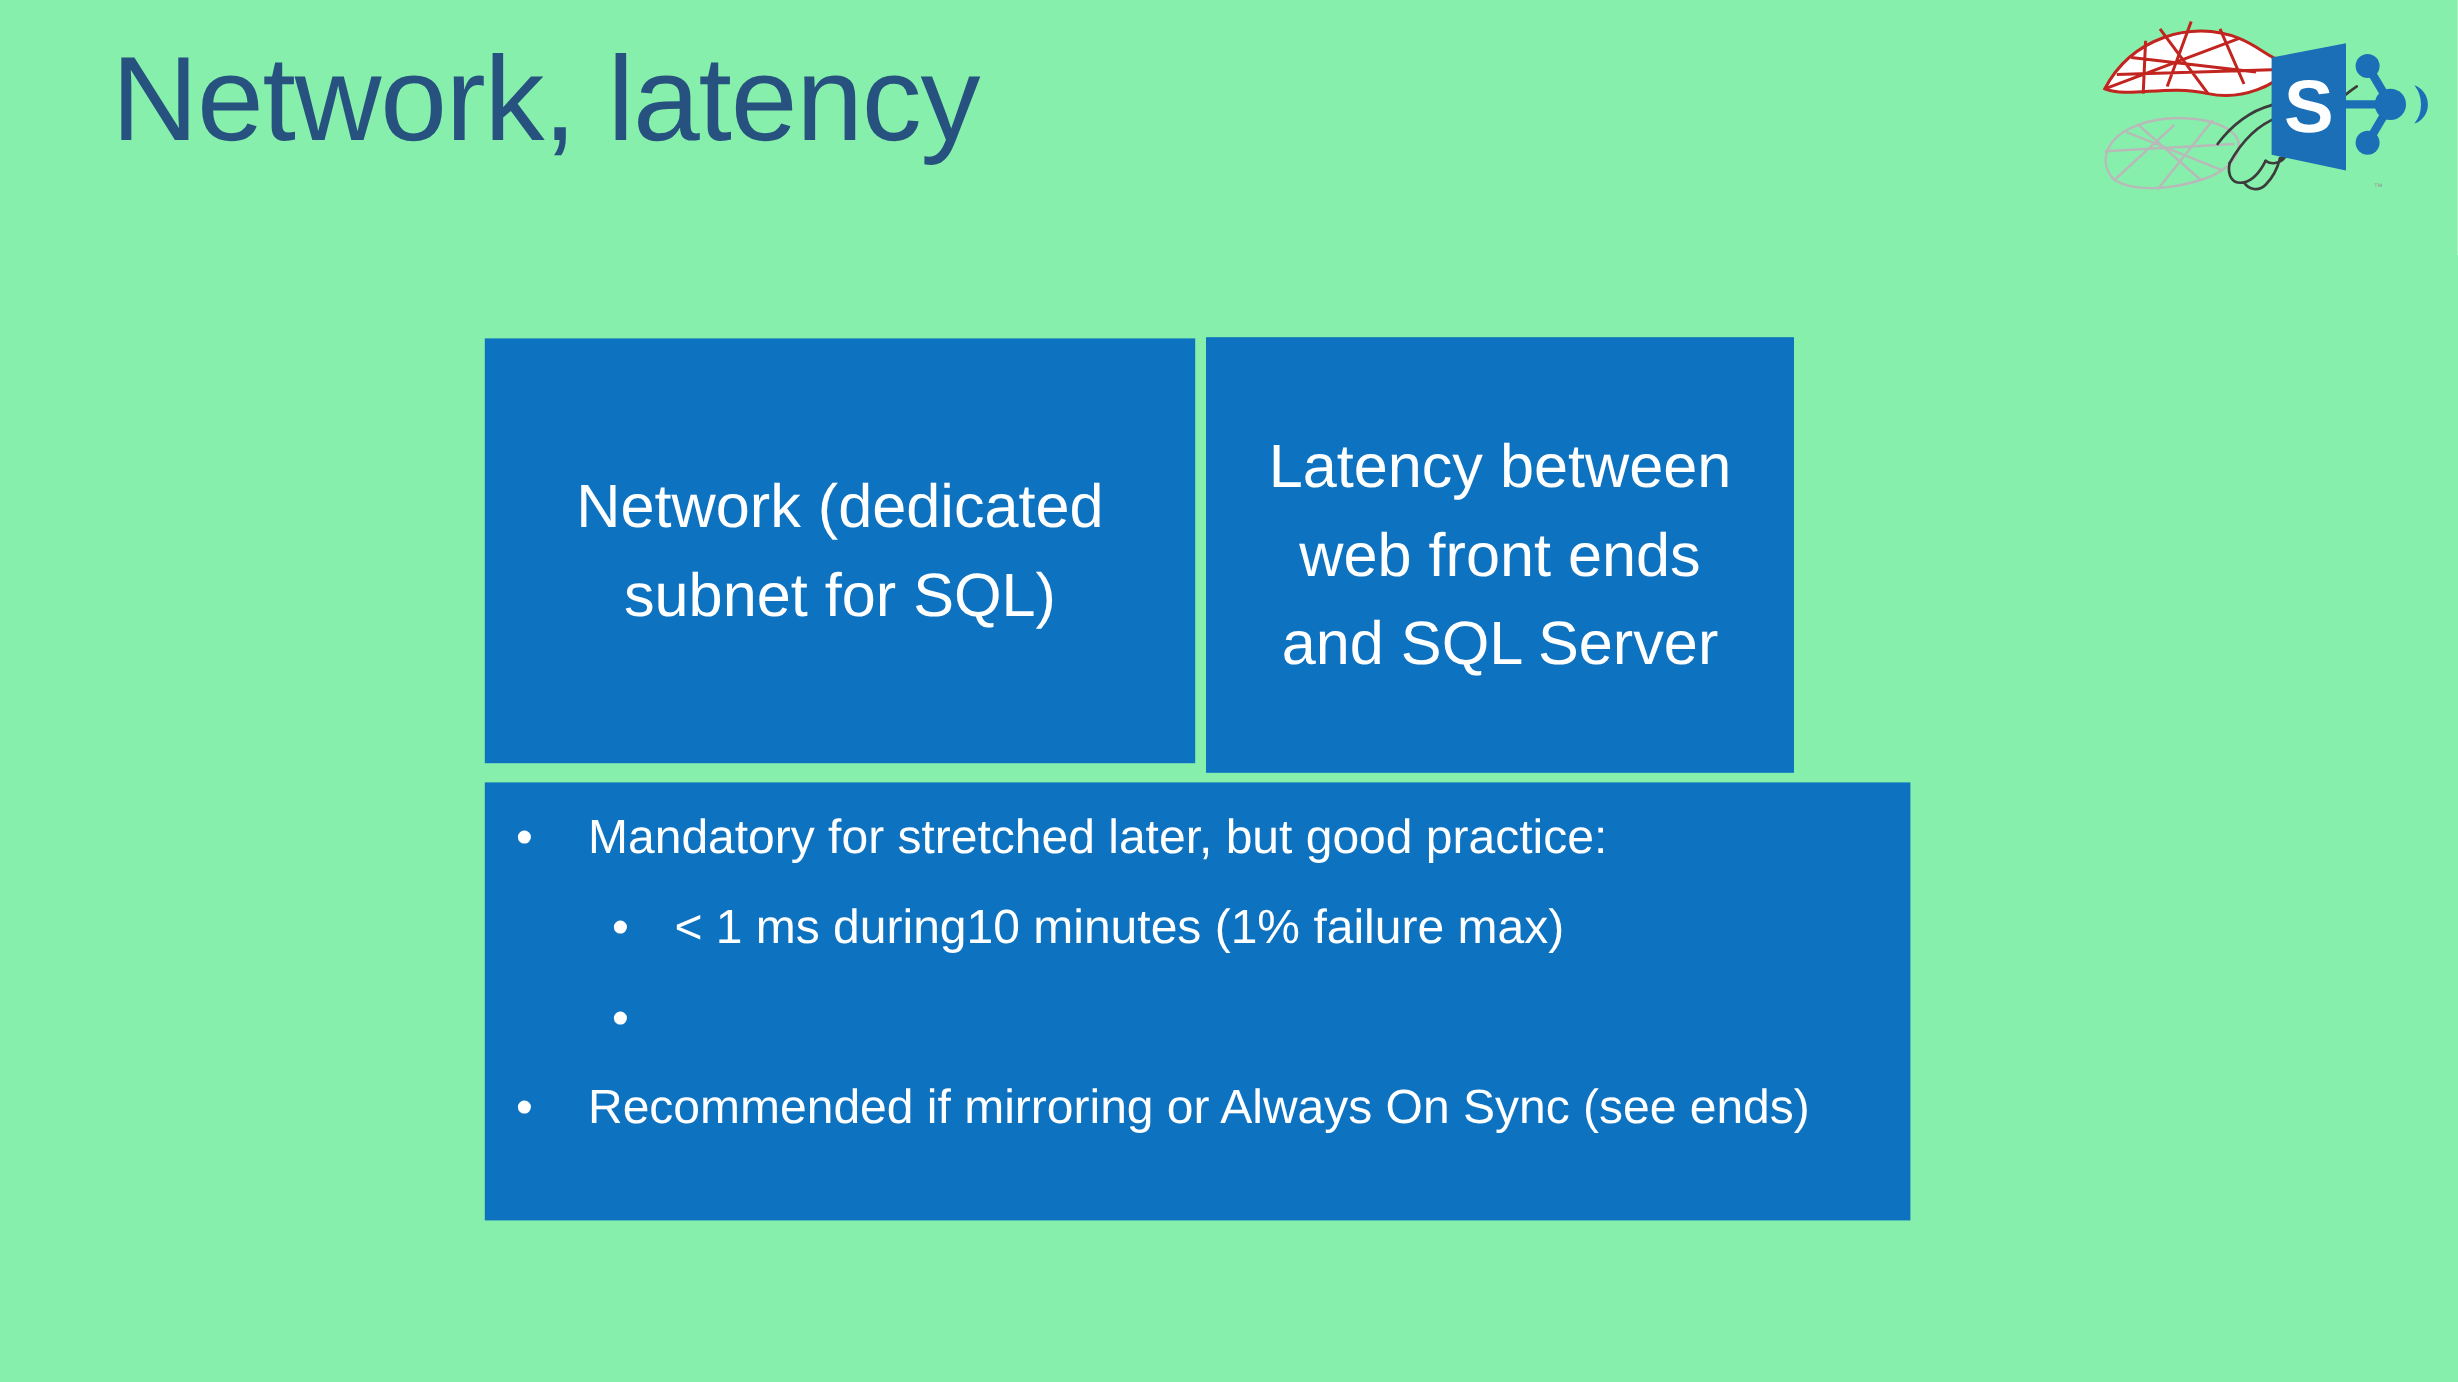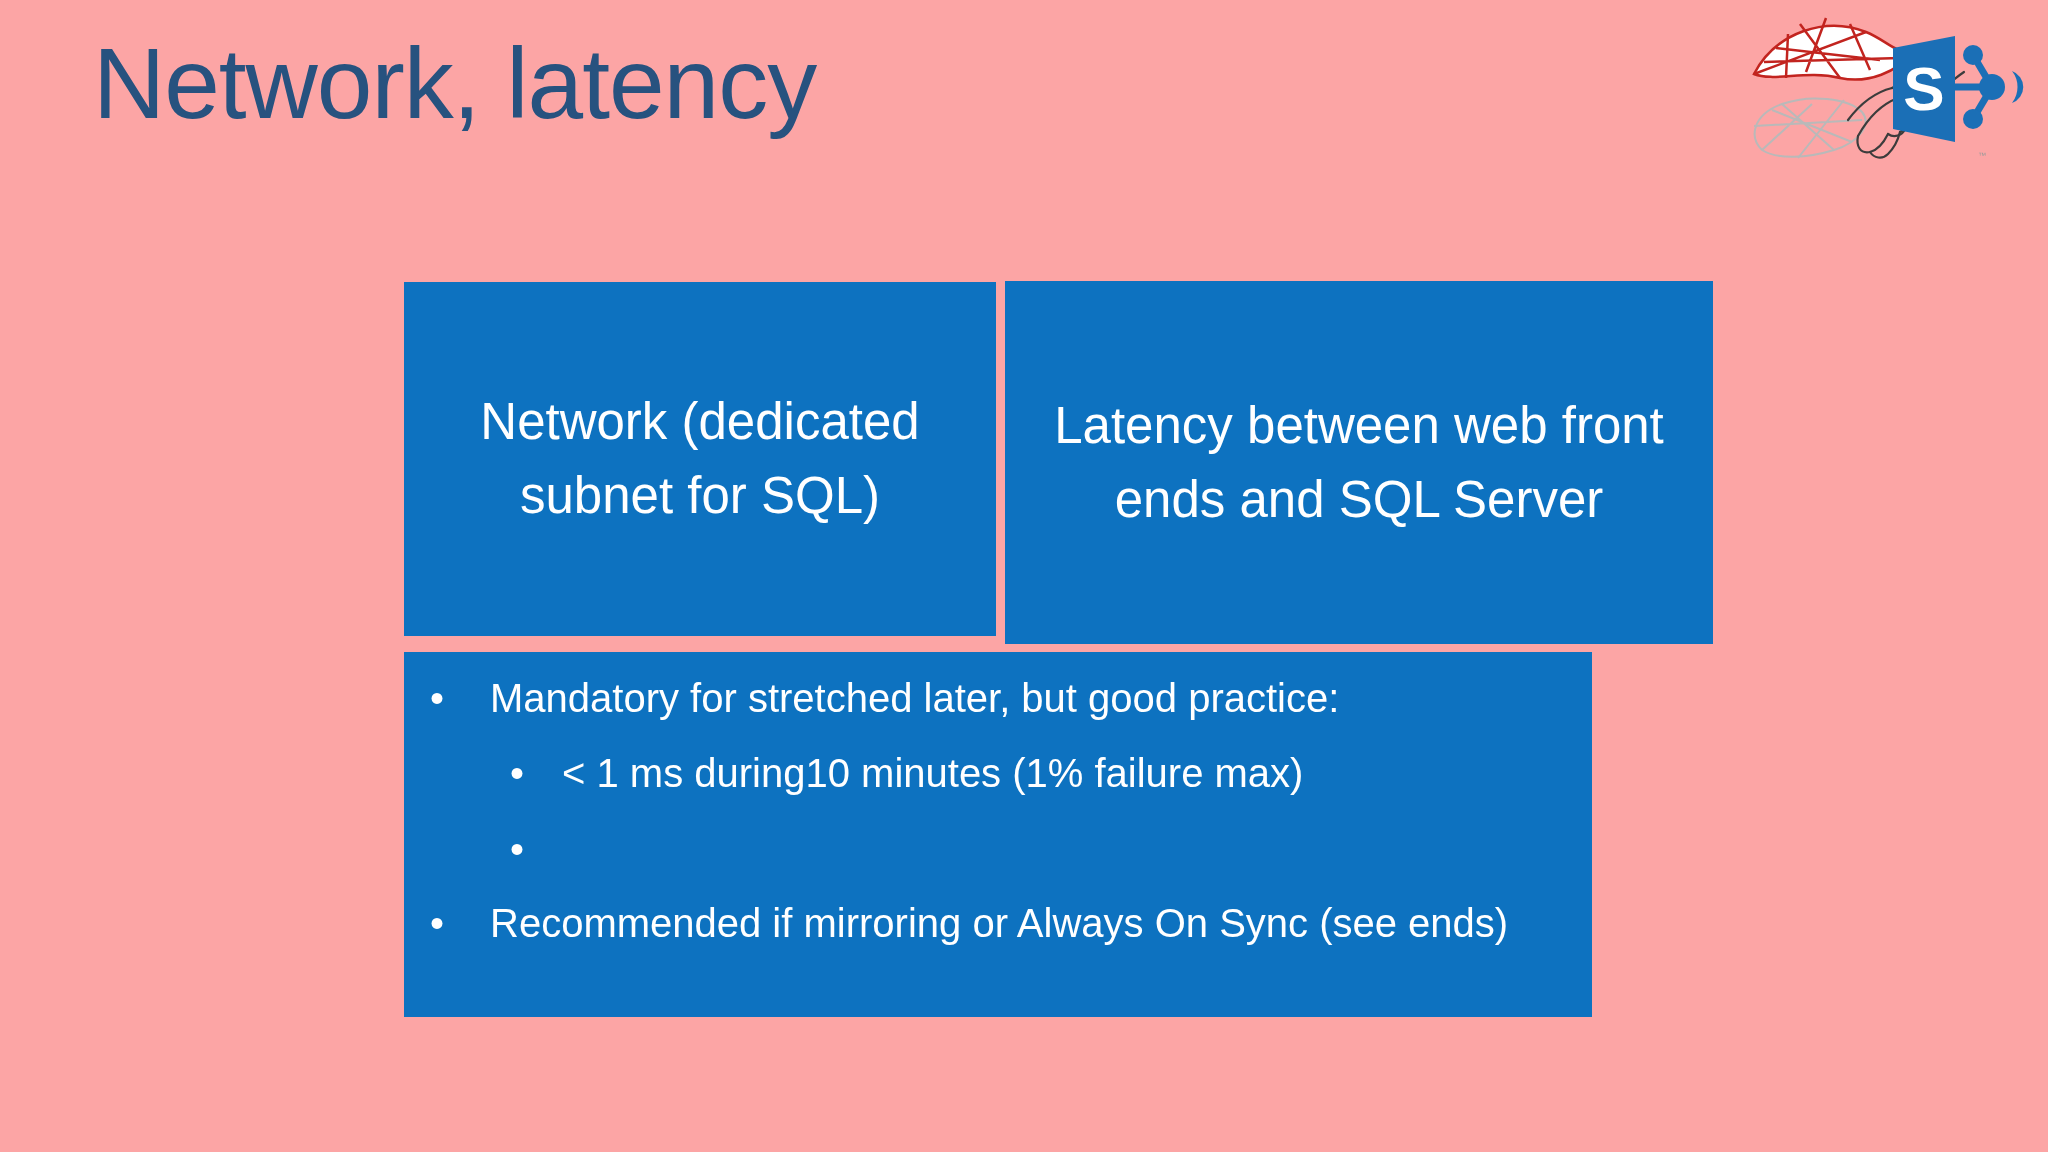--- a/index.html
+++ b/index.html
@@ -1,41 +1,41 @@
 <!DOCTYPE html>
 <html><head>
 <meta charset="utf-8">
 <style>
   html,body{margin:0;padding:0;background:#ffffff;}
   body{
     width:2048px;height:1152px;position:relative;overflow:hidden;
     font-family:"Liberation Sans","DejaVu Sans",sans-serif;
   }
-  .slide{position:absolute;inset:0;background:#fca5a5;}
+  .slide{position:absolute;inset:0;background:#86efac;}
 
   
   .slide-title{
     position:absolute;left:93px;top:18px;
     font-size:100px;font-weight:300;line-height:1.3;
     color:#27527f;letter-spacing:-1px;white-space:nowrap;
   }
 
   
   .logo-cluster{position:absolute;left:1740px;top:8px;width:308px;height:170px;}
 
   
   .shape-box{
     position:absolute;background:#0d72c0;color:#ffffff;
     display:flex;align-items:center;justify-content:center;text-align:center;
   }
   .shape-box .shape-label{
     font-size:51px;line-height:1.45;font-weight:400;padding:0 36px;
   }
   .box-left {left:404px;top:282px;width:592px;height:354px;}
-  .box-right{left:1005px;top:281px;width:708px;height:363px;}
+  .box-right{left:1005px;top:281px;width:490px;height:363px;}
 
   
   .bullet-box{
     position:absolute;left:404px;top:652px;width:1188px;height:365px;
     background:#0d72c0;color:#ffffff;
   }
   .bullet-line{
     position:absolute;display:flex;align-items:baseline;
     font-size:40px;line-height:48px;white-space:nowrap;
   }

